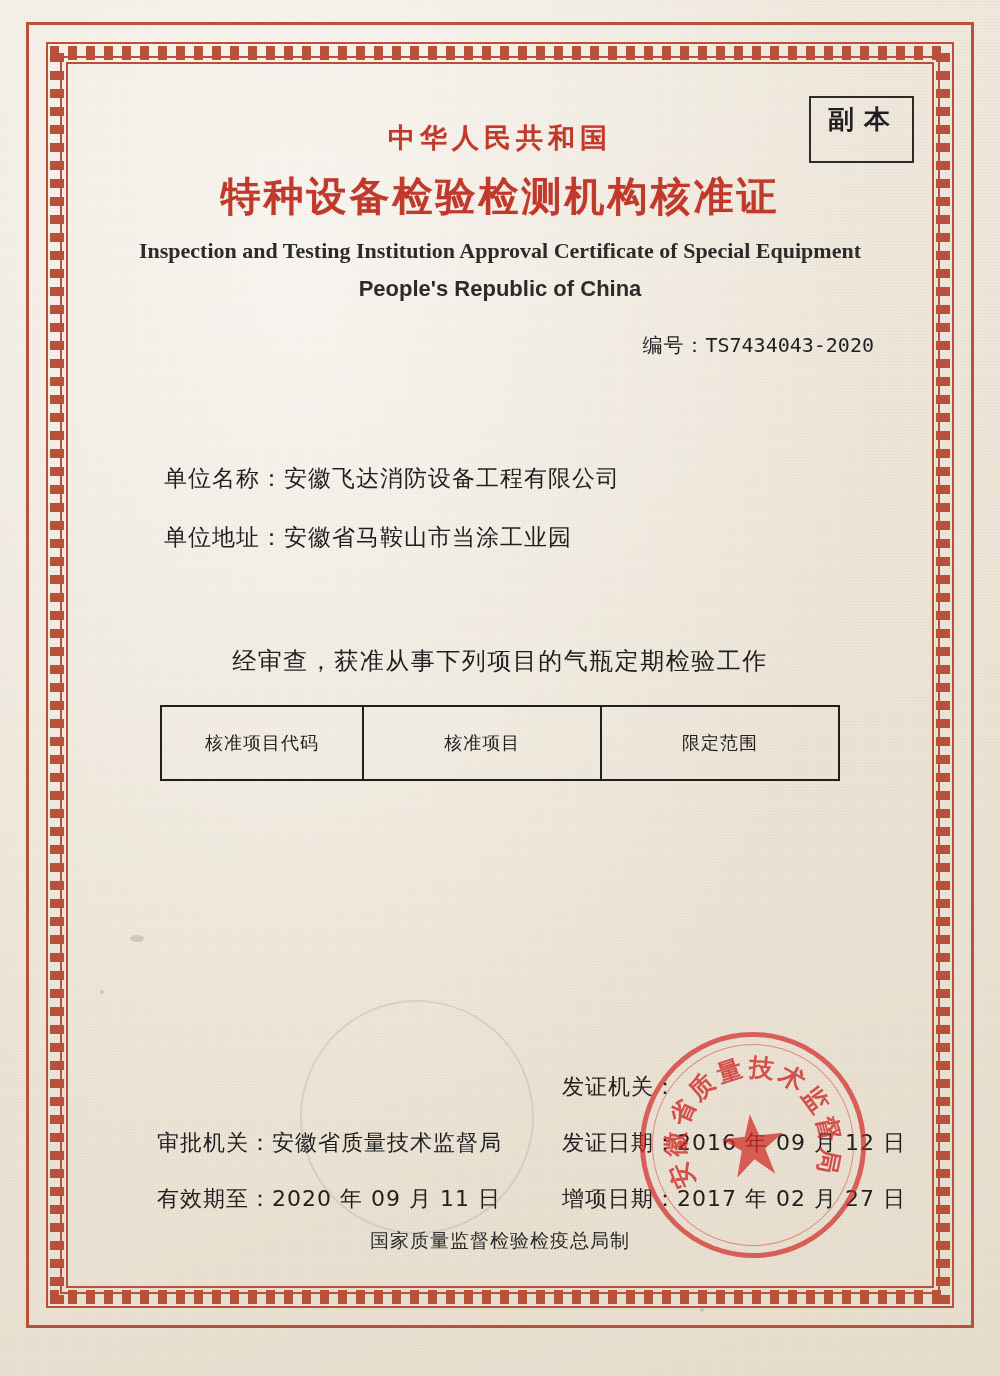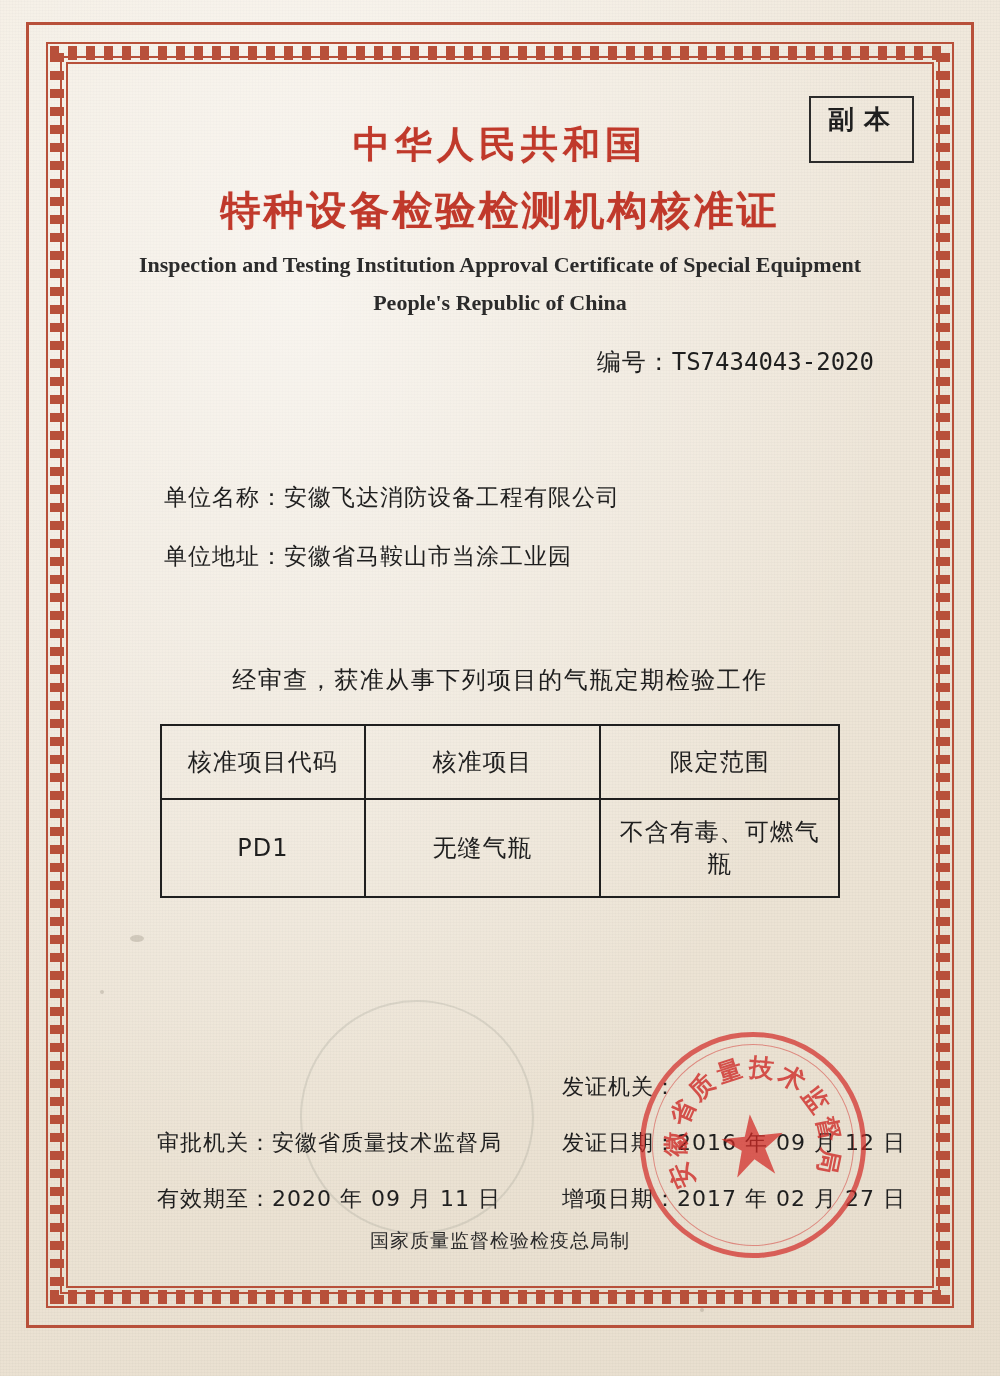--- a/index.html
+++ b/index.html
@@ -76,21 +76,21 @@
     font-size: 26px;
     font-weight: bold;
     letter-spacing: 10px;
     color: #1f1f1f;
     text-indent: 5px;
   }
 
   .title-cn-1 {
     text-align: center;
     margin-top: 44px;
-    font-size: 37px;
+    font-size: 27px;
     font-weight: bold;
     letter-spacing: 5px;
     color: #c0392b;
     font-family: Liberation Sans, sans-serif;
     text-shadow: 0 0 1px rgba(192,57,43,0.35);
   }
   .title-cn-2 {
     text-align: center;
     margin-top: 13px;
     font-size: 40px;
@@ -107,35 +107,35 @@
     font-weight: bold;
     color: #2b2b2b;
     font-family: "Liberation Serif", serif;
   }
   .title-en-2 {
     text-align: center;
     margin-top: 12px;
     font-size: 22px;
     font-weight: bold;
     color: #2b2b2b;
-    font-family: Liberation Serif, serif;
+    font-family: Liberation Sans, sans-serif;
   }
   .subtitle {
     text-align: center;
     margin-top: 26px;
     font-size: 30px;
     letter-spacing: 2px;
     color: #1f1f1f;
     font-family: "DejaVu Sans", sans-serif;
   }
   .serial {
     margin-top: 30px;
     text-align: right;
     padding-right: 46px;
-    font-size: 24px;
+    font-size: 20px;
     color: #1f1f1f;
     letter-spacing: 1px;
     font-family: "DejaVu Sans", sans-serif;
   }
   .serial .serial-value {
     font-family: "DejaVu Sans Mono", monospace;
     letter-spacing: 0px;
   }
 
   .field-block {
@@ -164,21 +164,21 @@
   table.scope {
     margin: 28px auto 0 auto;
     border-collapse: collapse;
     width: 680px;
     background: transparent;
   }
   table.scope td, table.scope th {
     border: 2px solid #1f1f1f;
     text-align: center;
     font-weight: normal;
-    font-size: 24px;
+    font-size: 18px;
     color: #1f1f1f;
     padding: 16px 10px;
     letter-spacing: 1px;
     font-family: "DejaVu Sans", sans-serif;
   }
   table.scope th { height: 40px; }
   table.scope td { height: 40px; }
   .col-code { width: 200px; }
   .col-item { width: 240px; }
   .col-range { width: 240px; }
@@ -332,25 +332,20 @@
     </div>
 
     <div class="statement">经审查，获准从事下列项目的气瓶定期检验工作</div>
 
     <table class="scope">
       <tbody>
           <tr>
         <th class="col-code">核准项目代码</th>
         <th class="col-item">核准项目</th>
         <th class="col-range">限定范围</th>
-      </tr>
-      <tr>
-        <td>PD1</td>
-        <td>无缝气瓶</td>
-        <td>不含有毒、可燃气瓶</td>
       </tr>
     </tbody>
       </table>
 
     <div class="footer-fields">
       <div class="footer-col-left">
         <div class="footer-row">
           <span>审批机关：</span><span>安徽省质量技术监督局</span>
         </div>
         <div class="footer-row">

